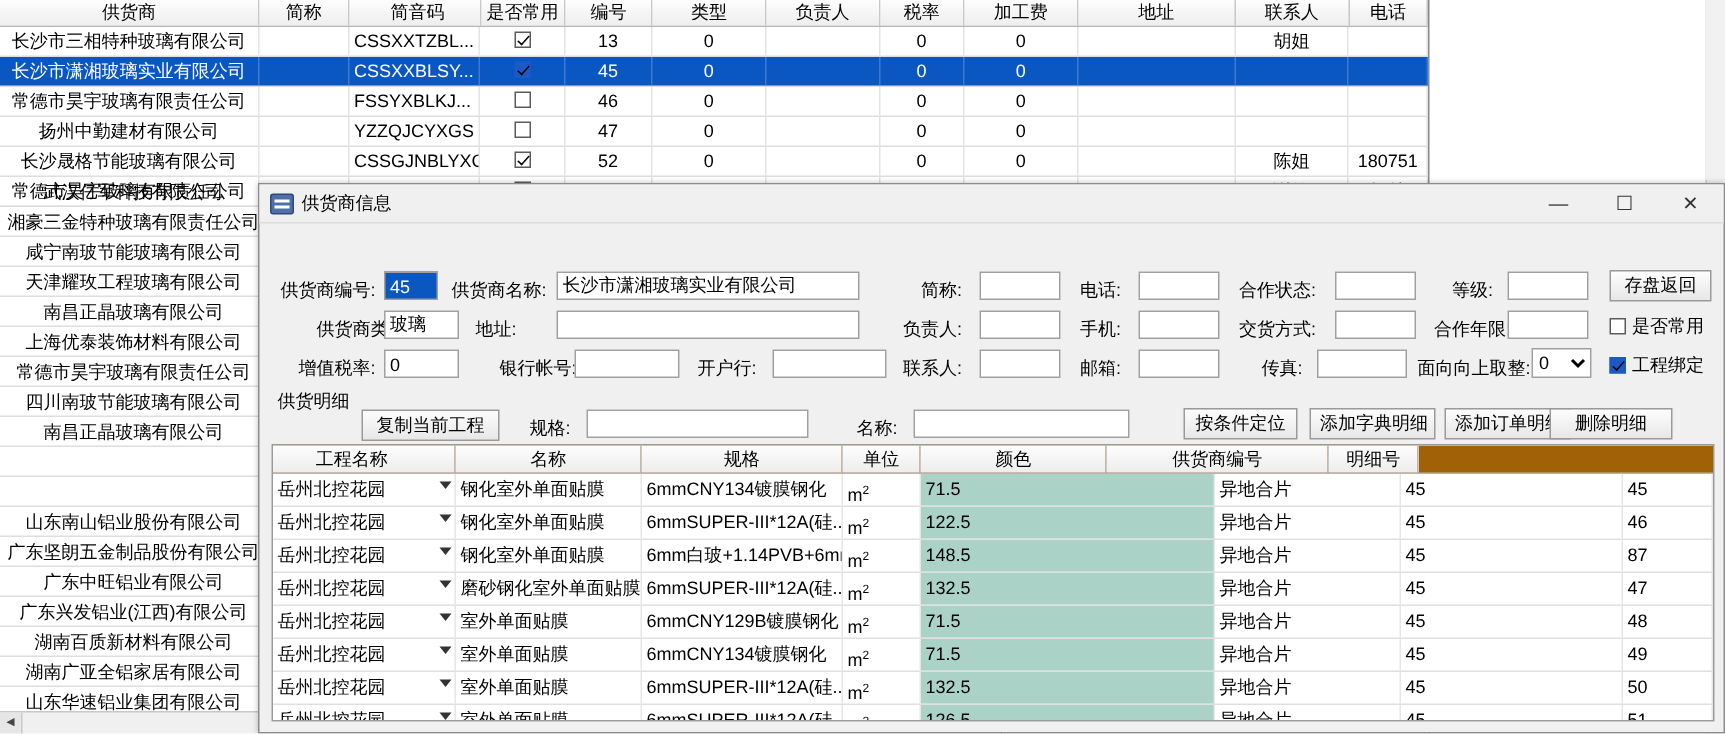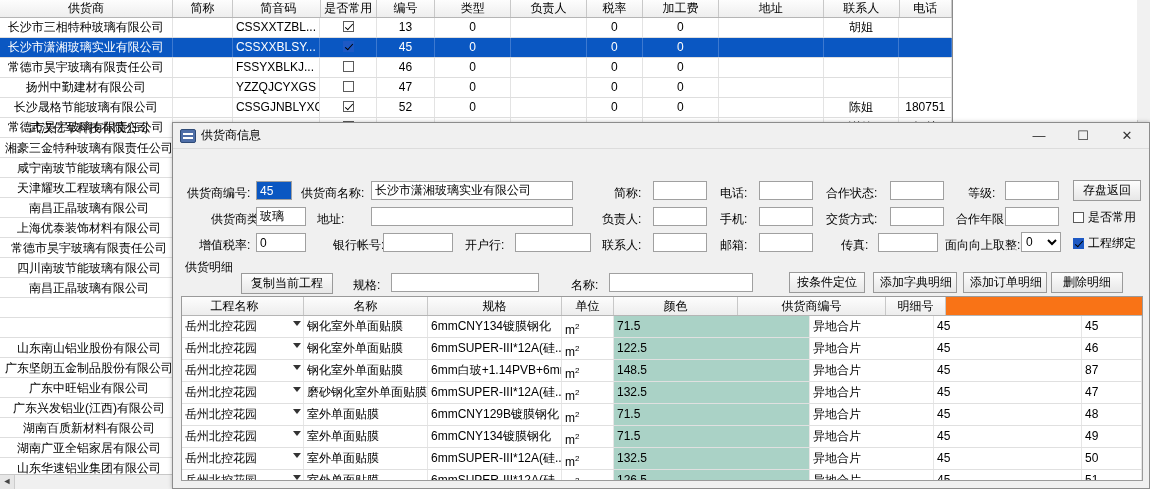--- a/index.html
+++ b/index.html
@@ -145,21 +145,21 @@
   }
   .cbx-line { display: flex; align-items: center; gap: 4px; }
 
   .abs { position: absolute; }
 
   
   .dgrid {
     position: absolute; left: 8px; top: 147px; width: 962px; height: 185px;
     background: #fff; border: 1px solid #9a9a9a; overflow: hidden;
   }
-  .dgrid-head { display: flex; height: 19px; background: #f97316; border-bottom: 1px solid #b5b5b5; }
+  .dgrid-head { display: flex; height: 19px; background: #a16207; border-bottom: 1px solid #b5b5b5; }
   .dgrid-head .h {
     border-right: 1px solid #c8c8c8; text-align: center; line-height: 18px;
     font-size: 12px; background: linear-gradient(#fdfdfd,#ededed);
     overflow: hidden; white-space: nowrap;
   }
   .drow { display: flex; height: 22px; border-bottom: 1px solid #e0e0e0; }
   .drow .d {
     border-right: 1px solid #e6e6e6; line-height: 21px; font-size: 12px;
     padding: 0 3px; overflow: hidden; white-space: nowrap;
   }
@@ -389,21 +389,21 @@
       <div class="abs lbl" style="left:12px; top:110px;">供货明细</div>
 
       <button class="abs btn" style="left:68px; top:124px; width:92px;">复制当前工程</button>
       <div class="abs lbl" style="left:180px; top:128px;">规格:</div>
       <input class="abs inp" style="left: 218px; top: 124px; width: 148px;" value="">
       <div class="abs lbl" style="left:398px; top:128px;">名称:</div>
       <input class="abs inp" style="left: 436px; top: 124px; width: 144px;" value="">
       <button class="abs btn" style="left:616px; top:123px; width:76px;">按条件定位</button>
       <button class="abs btn" style="left:700px; top:123px; width:84px;">添加字典明细</button>
       <button class="abs btn" style="left:790px; top:123px; width:84px;">添加订单明细</button>
-      <button class="abs btn" style="left:878px; top:123px; width:72px;">删除明细</button>
+      <button class="abs btn" style="left:860px; top:123px; width:82px;">删除明细</button>
 
       <div class="dgrid">
         <div class="dgrid-head">
           <div class="h w-proj">工程名称</div>
           <div class="h w-name">名称</div>
           <div class="h w-spec">规格</div>
           <div class="h w-unit">单位</div>
           <div class="h w-color">颜色</div>
           <div class="h w-supno">供货商编号</div>
           <div class="h w-detno">明细号</div>

